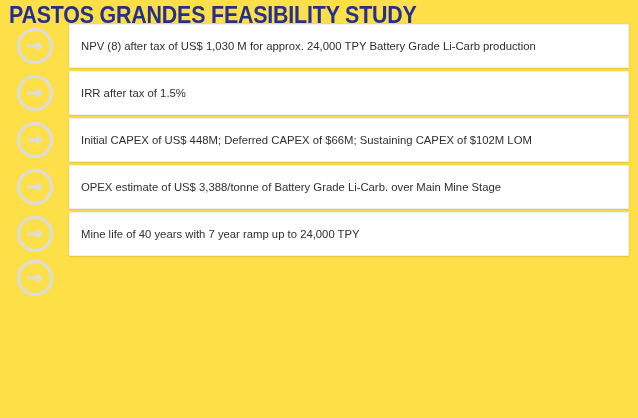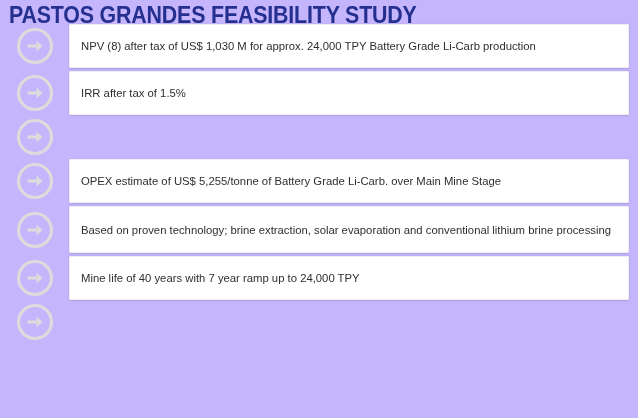--- a/index.html
+++ b/index.html
@@ -10,21 +10,21 @@
     width: 638px;
     height: 418px;
     background: #ffffff;
     font-family: "Liberation Sans", sans-serif;
     overflow: hidden;
   }
   .slide {
     position: relative;
     width: 638px;
     height: 418px;
-    background: #c4b5fd;
+    background: #fde047;
     box-sizing: border-box;
     text-align: right;
   }
   .slide-title {
     position: absolute;
     left: 9px;
     top: 1px;
     font-family: "Liberation Sans", sans-serif;
     font-size: 23px;
     line-height: 29px;
@@ -119,47 +119,38 @@
     </div>
 
     <div class="bullet-row">
       <span class="arrow-icon-wrap">
         <svg class="arrow-icon" viewBox="0 0 38 38" aria-hidden="true">
           <circle cx="19" cy="19" r="16.5" fill="none" stroke="#dcdcdc" stroke-width="3.2"></circle>
           <path d="M11.5 19 H24" stroke="#dcdcdc" stroke-width="3.2" fill="none"></path>
           <path d="M20.5 13.5 L26.5 19 L20.5 24.5 Z" fill="#dcdcdc"></path>
         </svg>
       </span>
+      <div class="bullet-box">
+        <span class="bullet-text">Initial CAPEX of US$ 448M; Deferred CAPEX of $66M; Sustaining CAPEX of $102M LOM</span>
+      </div>
     </div>
 
     <div class="bullet-row">
       <span class="arrow-icon-wrap">
         <svg class="arrow-icon" viewBox="0 0 38 38" aria-hidden="true">
           <circle cx="19" cy="19" r="16.5" fill="none" stroke="#dcdcdc" stroke-width="3.2"></circle>
           <path d="M11.5 19 H24" stroke="#dcdcdc" stroke-width="3.2" fill="none"></path>
           <path d="M20.5 13.5 L26.5 19 L20.5 24.5 Z" fill="#dcdcdc"></path>
         </svg>
       </span>
       <div class="bullet-box">
-        <span class="bullet-text">OPEX estimate of US$ 5,255/tonne of Battery Grade Li-Carb. over Main Mine Stage</span>
+        <span class="bullet-text">OPEX estimate of US$ 3,388/tonne of Battery Grade Li-Carb. over Main Mine Stage</span>
       </div>
     </div>
 
-    <div class="bullet-row row-tall">
-      <span class="arrow-icon-wrap">
-        <svg class="arrow-icon" viewBox="0 0 38 38" aria-hidden="true">
-          <circle cx="19" cy="19" r="16.5" fill="none" stroke="#dcdcdc" stroke-width="3.2"></circle>
-          <path d="M11.5 19 H24" stroke="#dcdcdc" stroke-width="3.2" fill="none"></path>
-          <path d="M20.5 13.5 L26.5 19 L20.5 24.5 Z" fill="#dcdcdc"></path>
-        </svg>
-      </span>
-      <div class="bullet-box">
-        <span class="bullet-text">Based on proven technology; brine extraction, solar evaporation and conventional lithium brine processing</span>
-      </div>
-    </div>
 
     <div class="bullet-row">
       <span class="arrow-icon-wrap">
         <svg class="arrow-icon" viewBox="0 0 38 38" aria-hidden="true">
           <circle cx="19" cy="19" r="16.5" fill="none" stroke="#dcdcdc" stroke-width="3.2"></circle>
           <path d="M11.5 19 H24" stroke="#dcdcdc" stroke-width="3.2" fill="none"></path>
           <path d="M20.5 13.5 L26.5 19 L20.5 24.5 Z" fill="#dcdcdc"></path>
         </svg>
       </span>
       <div class="bullet-box">

